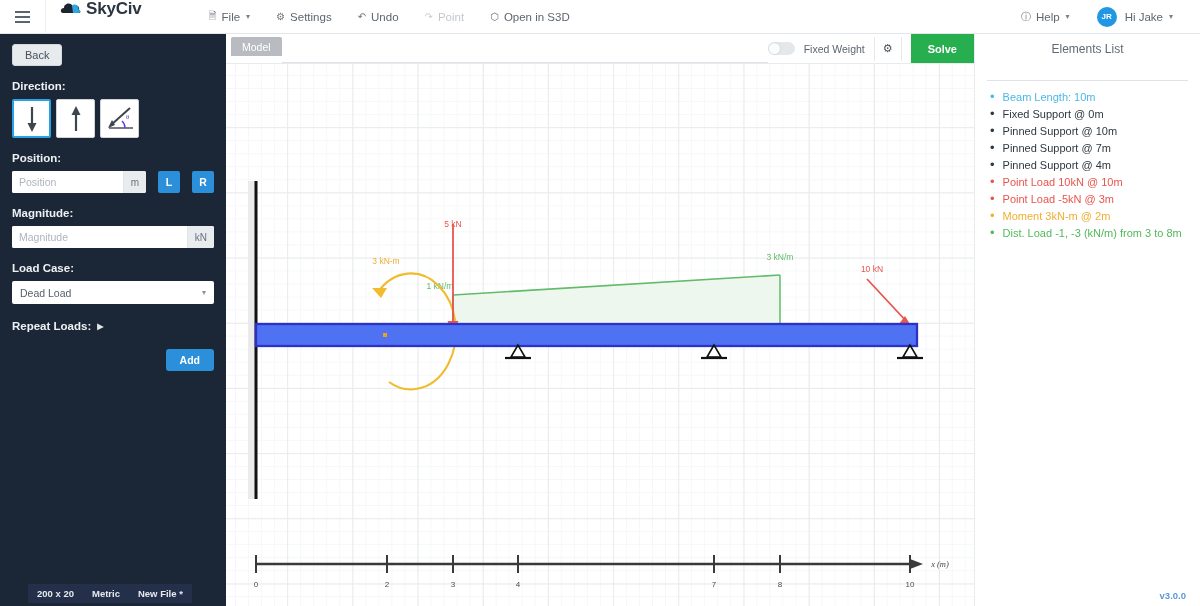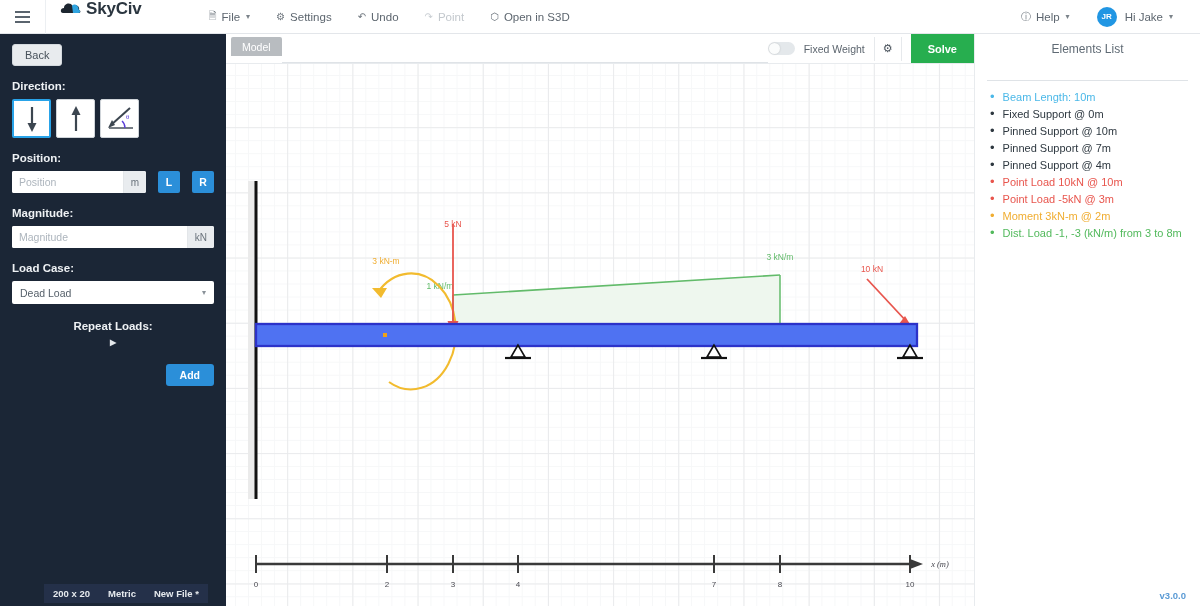--- a/index.html
+++ b/index.html
@@ -95,31 +95,30 @@
     display: flex; align-items: center; padding: 0 8px;
     font-size: 10.5px; color: #56606a; position: relative;
   }
   .select-wrap .sel-caret {
     margin-left: auto; font-size: 8px; color: #8a9299;
   }
   .repeat-row {
     display: flex; align-items: center; gap: 6px;
     font-size: 11.5px; font-weight: bold; color: #eef1f4;
     margin-top: 16px;
-    flex-direction: column;
   }
   .repeat-arrow { font-size: 8px; color: #e4e8ec; }
   .add-btn {
     background: #2b8fd9; color: #ffffff; border: none; border-radius: 3px;
     font-size: 10.5px; font-weight: bold; padding: 5px 14px;
     float: right; margin-top: 17px; font-family: inherit;
   }
   .statusbar {
     position: absolute; bottom: 0; left: 0; width: 226px; height: 26px;
-    display: flex; align-items: center; gap: 0; padding-left: 44px;
+    display: flex; align-items: center; gap: 0; padding-left: 28px;
   }
   .status-chip {
     font-size: 9.5px; color: #e6eaee; font-weight: bold;
     padding: 4px 9px; background: #243049;
   }
 
   
   .canvas {
     position: absolute; top: 34px; left: 226px; width: 748px; height: 572px;
     background: #ffffff; overflow: hidden;

